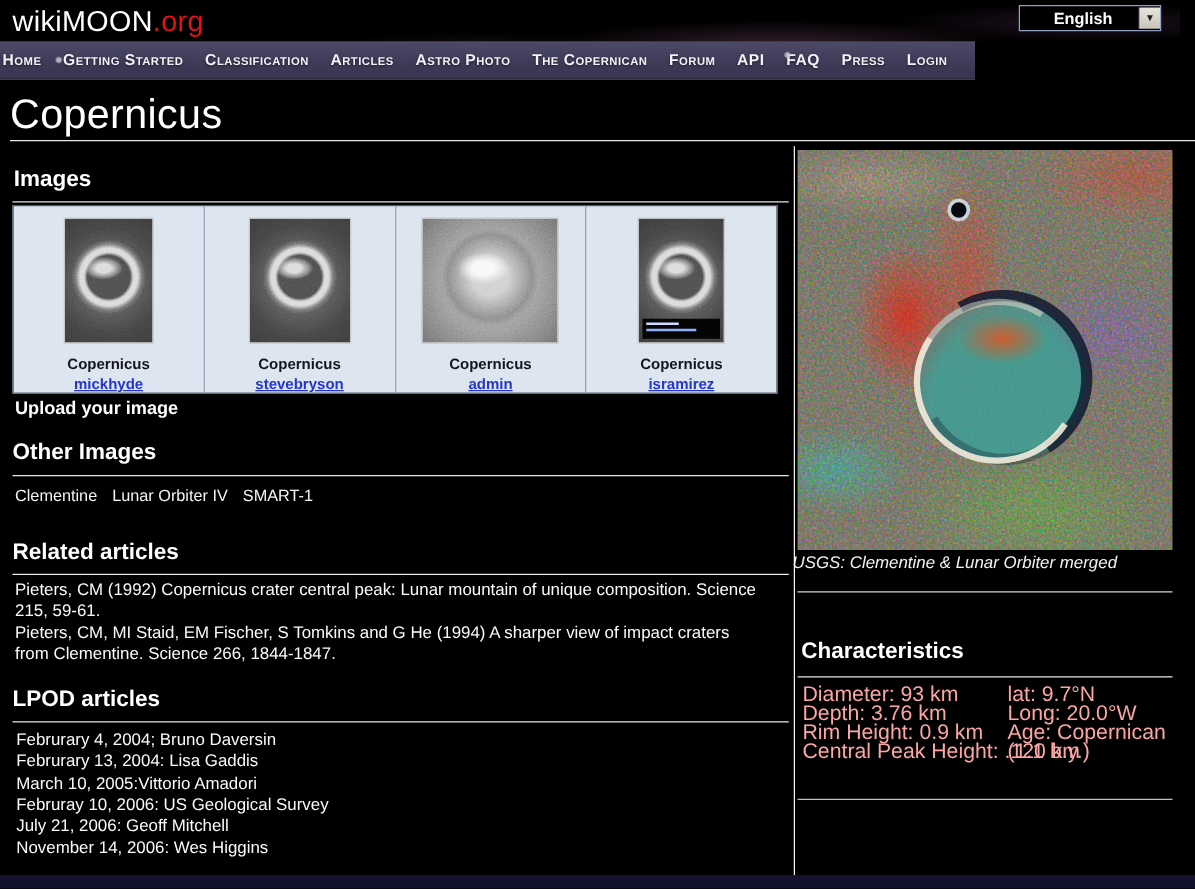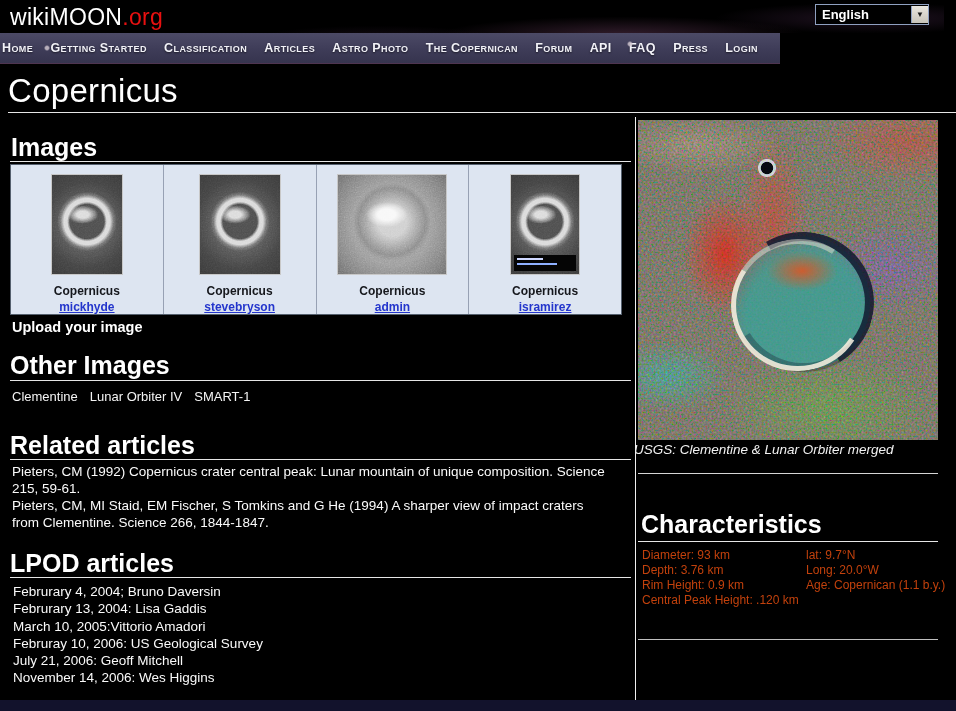--- a/index.html
+++ b/index.html
@@ -5,21 +5,21 @@
   html,body{margin:0;padding:0;background:#000;}
   .page{position:relative;width:956px;height:711px;background:#000;overflow:hidden;
         font-family:"Liberation Sans",sans-serif;color:#fff;}
 
   
   .top-band{position:absolute;left:0;top:0;width:944px;height:33px;
     background:
       radial-gradient(ellipse 260px 26px at 66% 105%, rgba(130,75,115,.38), transparent 70%),
       radial-gradient(ellipse 220px 22px at 92% 55%, rgba(105,60,110,.30), transparent 70%),
       radial-gradient(ellipse 180px 20px at 40% 120%, rgba(90,50,90,.25), transparent 70%),
-      #000;}
+      #000; text-align: center;}
   .logo{position:absolute;left:8px;top:3px;font-size:23px;letter-spacing:.3px;color:#fff;
         background:#000;padding:1px 6px 3px 2px;cursor:pointer;}
   .logo .org{color:#e81010;}
   .lang-select{position:absolute;left:815px;top:4px;width:112px;height:19px;
       background:#000;border:1px solid #8fa0c0;display:flex;align-items:center;cursor:pointer;}
   .lang-value{flex:1;font-size:13px;font-weight:bold;color:#fff;padding-left:6px;}
   .lang-arrow{width:16px;height:17px;background:linear-gradient(#e8e5de,#c8c4ba);
       border-left:1px solid #8fa0c0;color:#1a1a1a;font-size:8px;display:flex;
       align-items:center;justify-content:center;}
 
@@ -41,21 +41,21 @@
   .hr-title{left:8px;top:112px;width:948px;}
   .hr-images{left:10px;top:161px;width:621px;}
   .hr-other{left:10px;top:380px;width:621px;}
   .hr-related{left:10px;top:459px;width:621px;}
   .hr-lpod{left:10px;top:577px;width:621px;}
   .hr-side1{left:638px;top:473px;width:300px;background:#d5d5d5;}
   .hr-char{left:638px;top:541px;width:300px;}
   .hr-side2{left:638px;top:639px;width:300px;background:#c0c0c0;}
   .vdivider{position:absolute;left:635px;top:117px;width:1px;height:583px;background:#f0f0f0;}
 
-  .h2{position:absolute;margin:0;font-size:25px;font-weight:bold;color:#fff;}
+  .h2{position:absolute;margin:0;font-size:18px;font-weight:bold;color:#fff;}
   .h-images{left:11px;top:133px;}
   .h-other{left:10px;top:351px;}
   .h-related{left:10px;top:431px;}
   .h-lpod{left:10px;top:549px;}
   .h-char{left:641px;top:510px;}
 
   
   .thumb-panel{position:absolute;left:10px;top:164px;width:612px;height:151px;
       background:#dde5f1;border:1px solid #55606e;box-sizing:border-box;display:flex;}
   .thumb-cell{flex:1;display:flex;flex-direction:column;align-items:center;padding-top:9px;}
@@ -105,21 +105,21 @@
         radial-gradient(ellipse 50px 28px at 50% 26%, rgba(228,82,30,.85), transparent 72%),
         radial-gradient(circle at 52% 58%, rgba(58,162,152,.8) 0 55%, rgba(70,140,150,.45) 75%, transparent 92%);}
   .rim{position:absolute;border-radius:50%;}
   .rim-dark{left:94px;top:112px;width:142px;height:140px;border:9px solid rgba(12,18,42,.8);
       border-left-color:transparent;border-bottom-color:rgba(12,18,42,.3);transform:rotate(14deg);box-sizing:border-box;}
   .rim-light{left:93px;top:119px;width:134px;height:132px;border:5px solid rgba(246,240,224,.88);
       border-right-color:transparent;border-top-color:rgba(246,240,224,.45);transform:rotate(-12deg);box-sizing:border-box;}
   .usgs-noise{position:absolute;inset:0;width:100%;height:100%;mix-blend-mode:overlay;opacity:.75;}
   .usgs-caption{position:absolute;left:634px;top:442px;font-size:13.5px;font-style:italic;color:#f2f2f2;}
 
-  .char-col{position:absolute;top:548px;font-size:12px;line-height:15px;color:#c2410c;}
+  .char-col{position:absolute;top:548px;font-size:17px;line-height:15px;color:#fca5a5;}
   .char-left{left:642px;}
   .char-right{left:806px;}
 
   .footer-bar{position:absolute;left:0;top:700px;width:956px;height:11px;background:#12122c;}
 </style>
 </head>
 <body>
 
 <svg width="0" height="0" style="position:absolute" aria-hidden="true">
   <defs>

